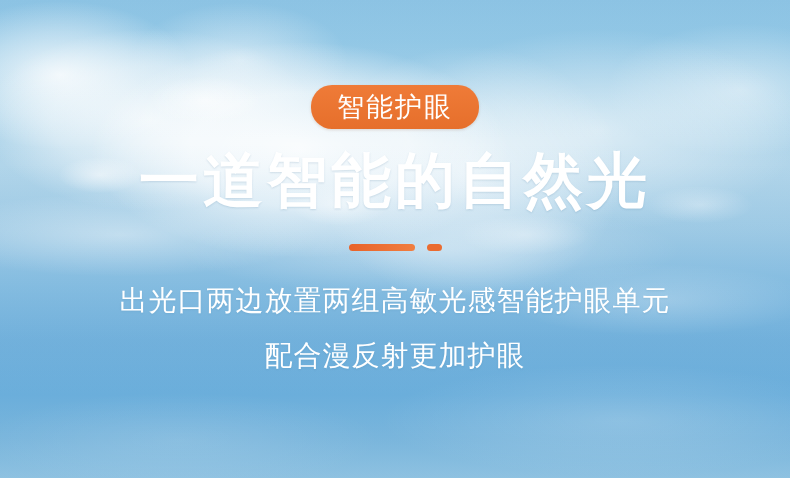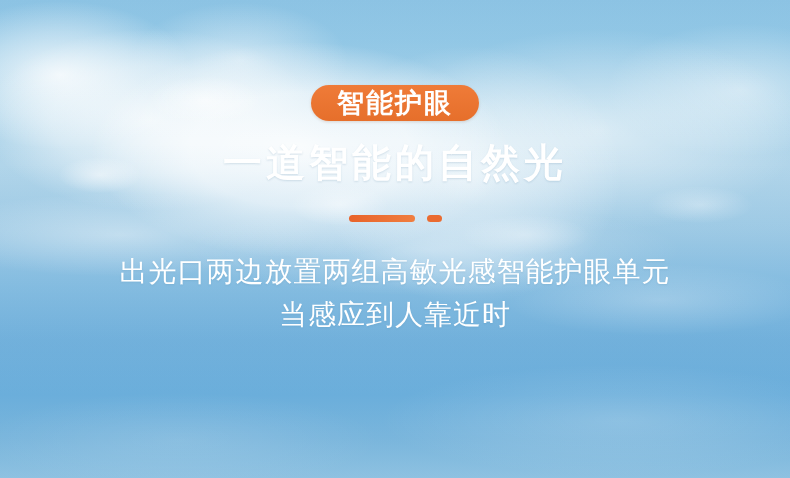--- a/index.html
+++ b/index.html
@@ -94,38 +94,38 @@
     flex-direction: column;
     align-items: center;
   }
 
   
   .badge {
     margin-top: 85px;
     display: inline-flex;
     align-items: center;
     justify-content: center;
-    height: 36px;
+    height: 44px;
     padding: 0 26px;
     border-radius: 21px;
     background: linear-gradient(180deg, #ef7b38 0%, #e66f2b 100%);
     box-shadow: 0 1px 3px rgba(120,60,20,.18);
     color: #ffffff;
     font-size: 27px;
-    font-weight: bold;
+    font-weight: normal;
     letter-spacing: 2px;
     line-height: 1;
     white-space: nowrap;
   }
 
   
   .headline {
     margin-top: 22px;
     color: #ffffff;
-    font-size: 39px;
+    font-size: 60px;
     font-weight: bold;
     letter-spacing: 4px;
     line-height: 1;
     white-space: nowrap;
     text-shadow: 0 1px 2px rgba(60,110,150,.18);
   }
 
   
   .divider {
     margin-top: 33px;
@@ -145,21 +145,21 @@
     border-radius: 4px;
     background: #ea6b30;
   }
 
   
   .body-copy {
     margin-top: 32px;
     display: flex;
     flex-direction: column;
     align-items: center;
-    gap: 8px;
+    gap: 20px;
     color: #ffffff;
     font-size: 28px;
     font-weight: normal;
     letter-spacing: 1px;
     line-height: 1.25;
     white-space: nowrap;
     text-shadow: 0 1px 2px rgba(60,110,150,.14);
   }
   .body-line { display: block; }
 </style>
@@ -179,17 +179,17 @@
 
     <div class="headline">一道智能的自然光</div>
 
     <div class="divider">
       <span class="divider-bar"></span>
       <span class="divider-dash"></span>
     </div>
 
     <div class="body-copy">
       <span class="body-line">出光口两边放置两组高敏光感智能护眼单元</span>
-      <span class="body-line">当感应到人靠近时</span>
+      <span class="body-line">配合漫反射更加护眼</span>
     </div>
 
   </div>
 </div>
 
 </body></html>

